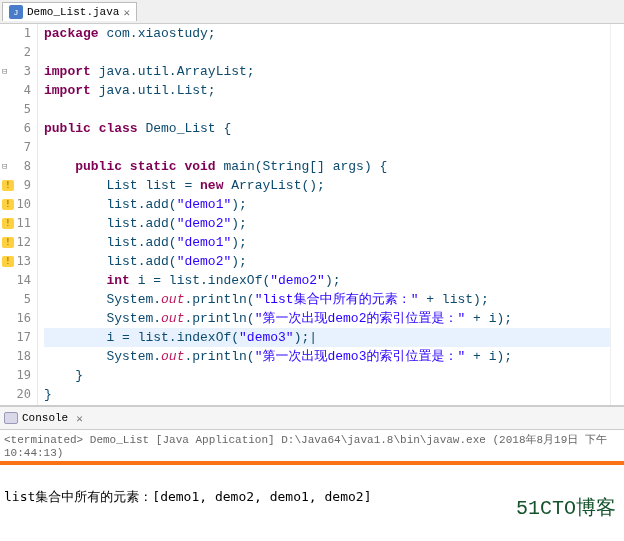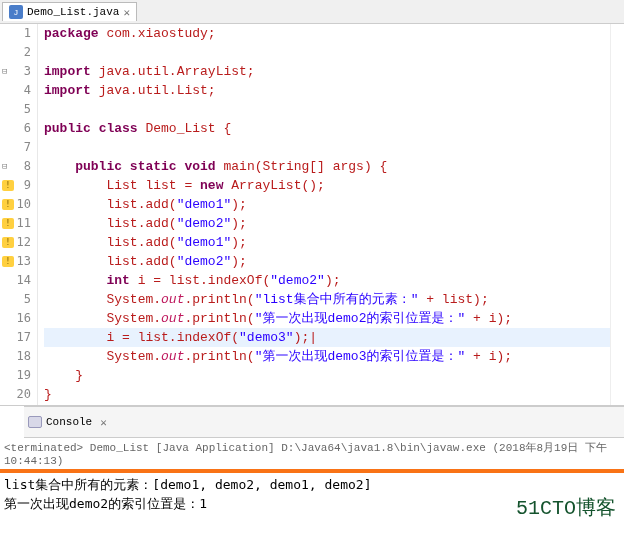--- a/index.html
+++ b/index.html
@@ -98,33 +98,32 @@
   line-height: 19px;
   white-space: pre;
   padding-left: 6px;
 }
 .code-line {
   height: 19px;
 }
 .kw { color: #7f0055; font-weight: bold; }
 .str { color: #2a00ff; }
 .field { color: #be185d; font-style: italic; }
-.plain { color: #b91c1c; font-family: Liberation Mono, monospace; }
+.plain { color: #0c4a6e; font-family: Liberation Mono, monospace; }
 .highlight { background: #e8f2fe; display: block; width: 100%; }
 .console-bar {
-  height: 32px;
+  height: 24px;
   border: 1px solid #ccc;
   border-left: none;
   border-right: none;
   display: flex;
   align-items: center;
   padding-left: 4px;
   gap: 4px;
   background: #f5f5f5;
-  margin-left: 24px;
 }
 .console-icon {
   width: 14px;
   height: 12px;
   background: #d8d8e8;
   border: 1px solid #9999bb;
   border-radius: 2px;
 }
 .console-tab-text { font-size: 11px; }
 .console-close { font-size: 11px; color: #777; margin-left: 4px; }
@@ -132,20 +131,21 @@
   font-size: 11px;
   color: #666;
   padding: 2px 4px;
   border-bottom: 4px solid #f97316;
 }
 .console-output {
   font-family: "Microsoft YaHei", Consolas, monospace;
   font-size: 13px;
   padding: 2px 4px;
   line-height: 19px;
+  margin-top: 20px;
 }
 .watermark {
   position: absolute;
   right: 8px;
   bottom: 20px;
   color: #14532d;
   font-size: 20px;
   pointer-events: none;
 }
 .marker-bar {
@@ -240,16 +240,15 @@
 </div>
 
 <div class="console-bar">
   <span class="console-icon"></span>
   <span class="console-tab-text">Console</span>
   <span class="console-close">✕</span>
 </div>
 <div class="console-header">&lt;terminated&gt; Demo_List [Java Application] D:\Java64\java1.8\bin\javaw.exe (2018年8月19日 下午10:44:13)</div>
 <div class="console-output" id="console-out">
     <div>list集合中所有的元素：[demo1, demo2, demo1, demo2]</div>
-    <div>第一次出现demo2的索引位置是：1</div>
   </div>
 
 <div class="watermark">51CTO博客</div>
 
 </body></html>

